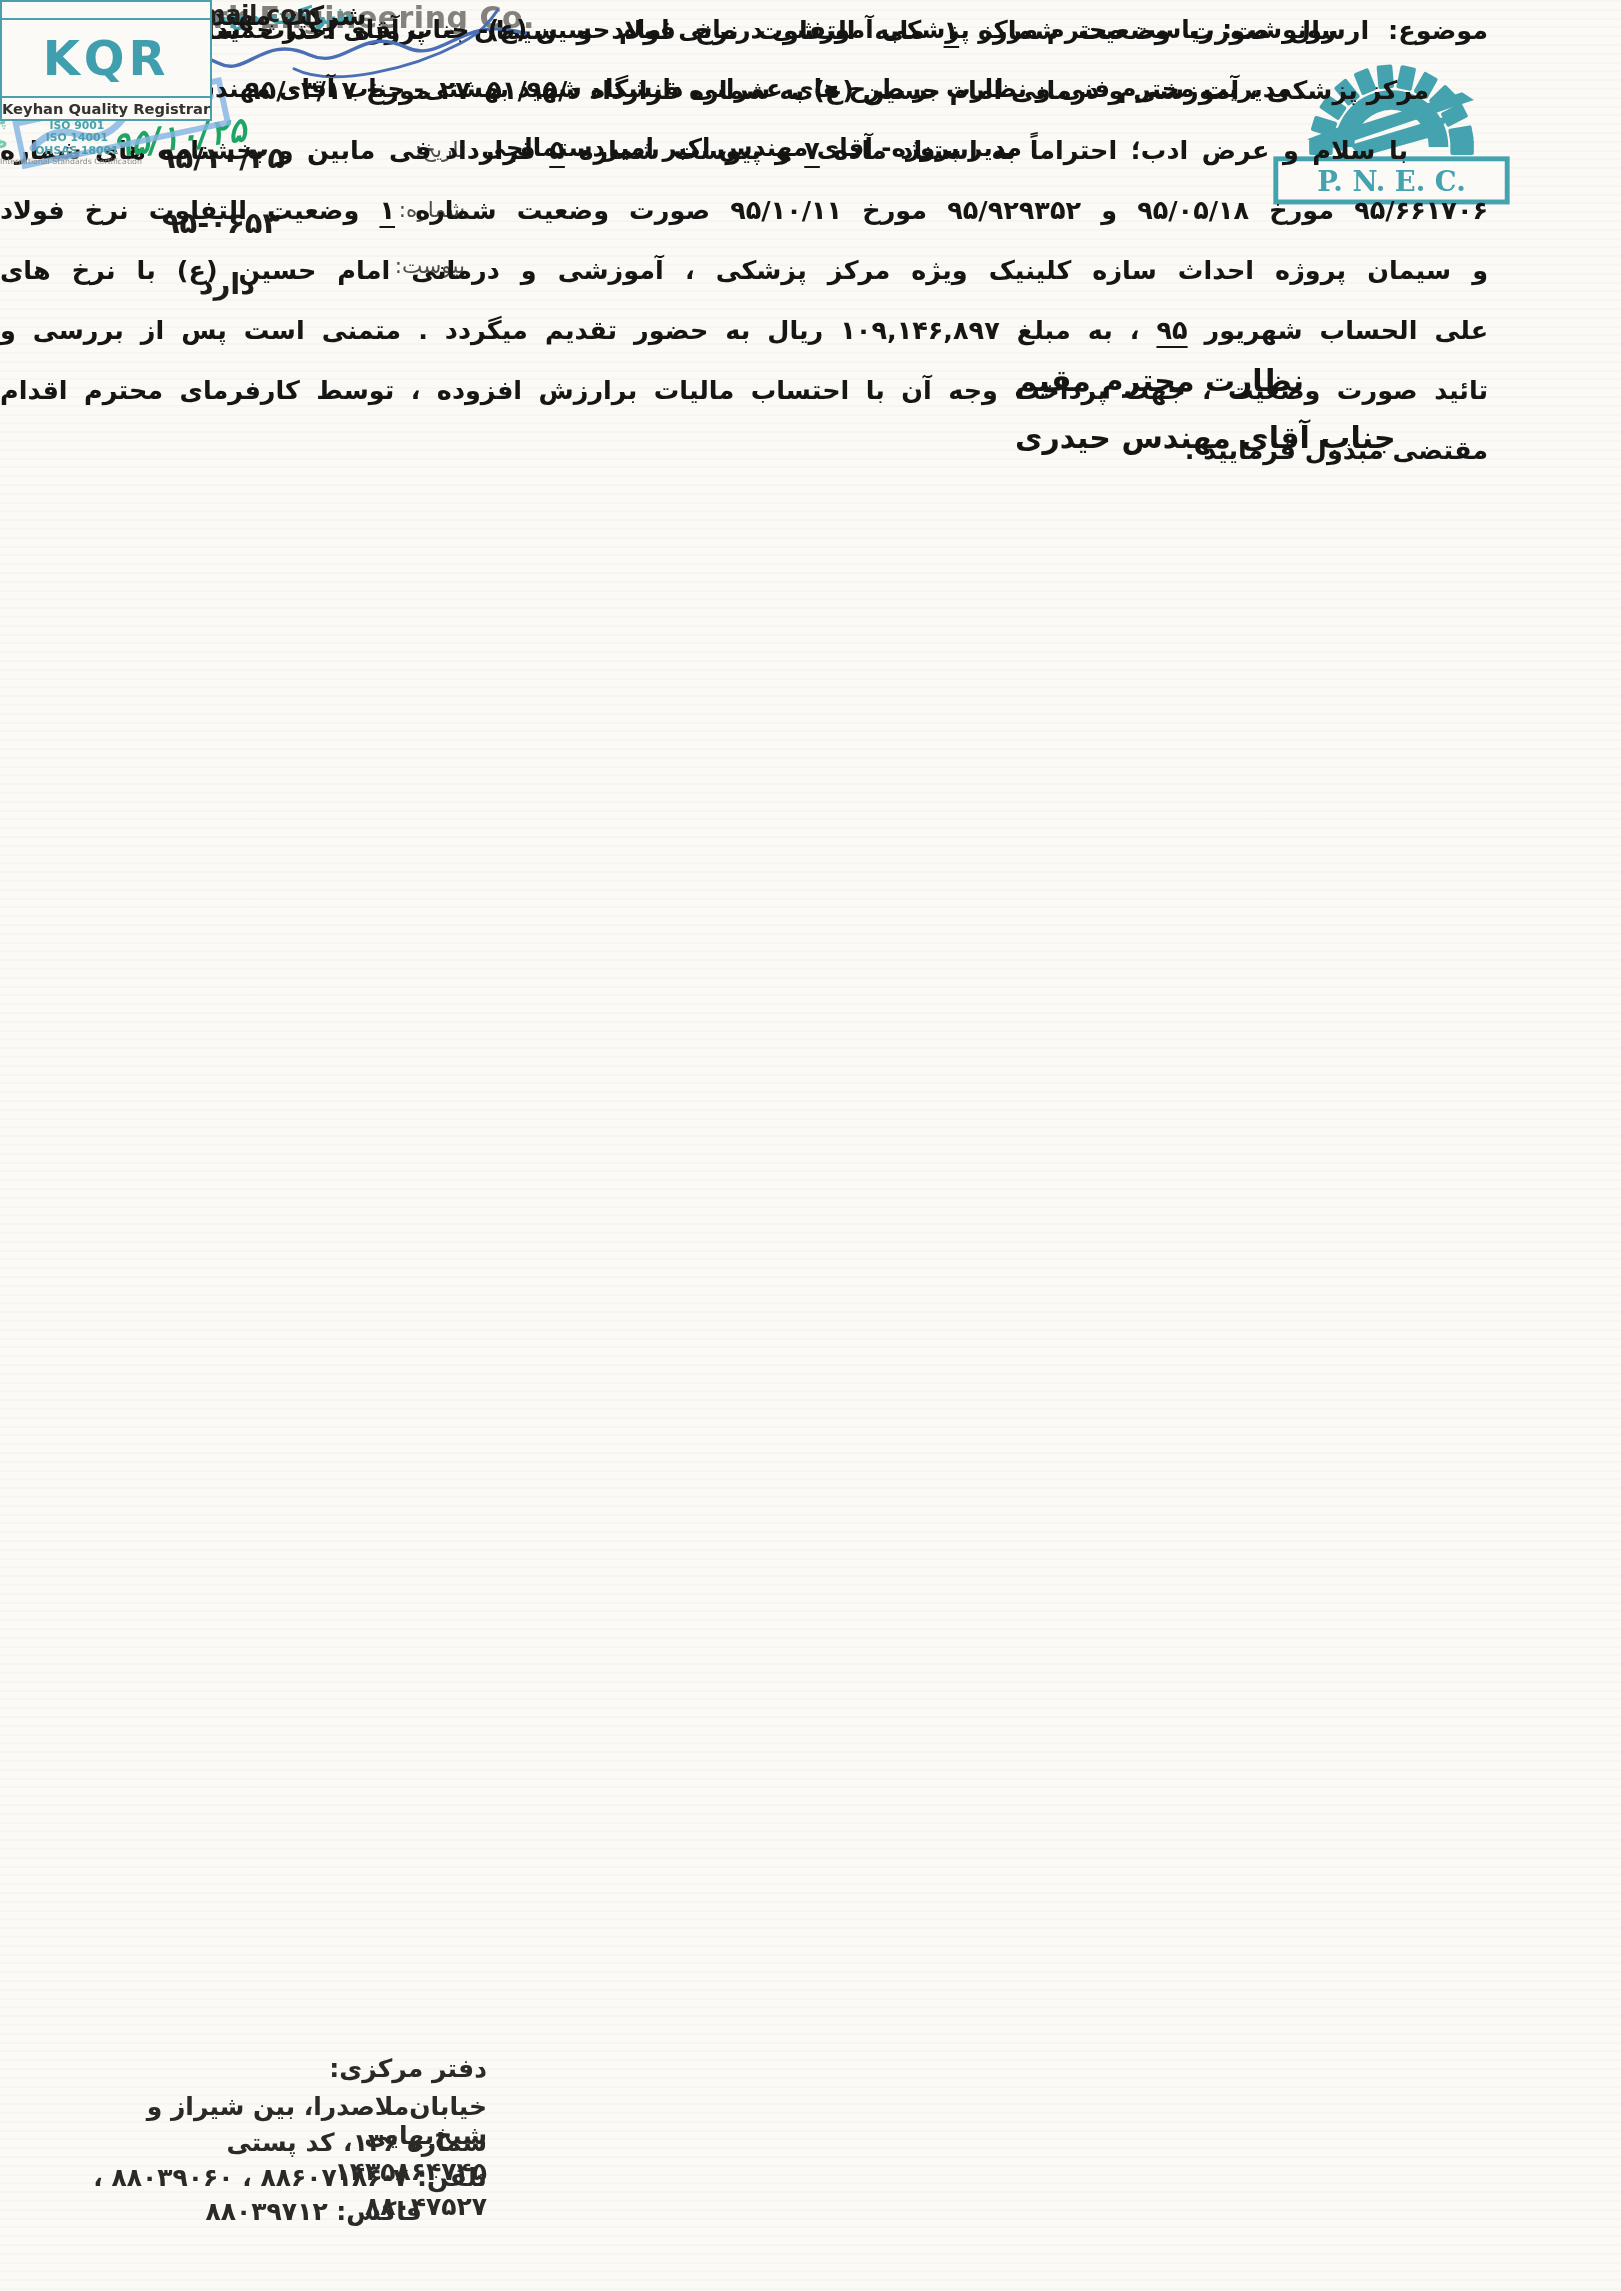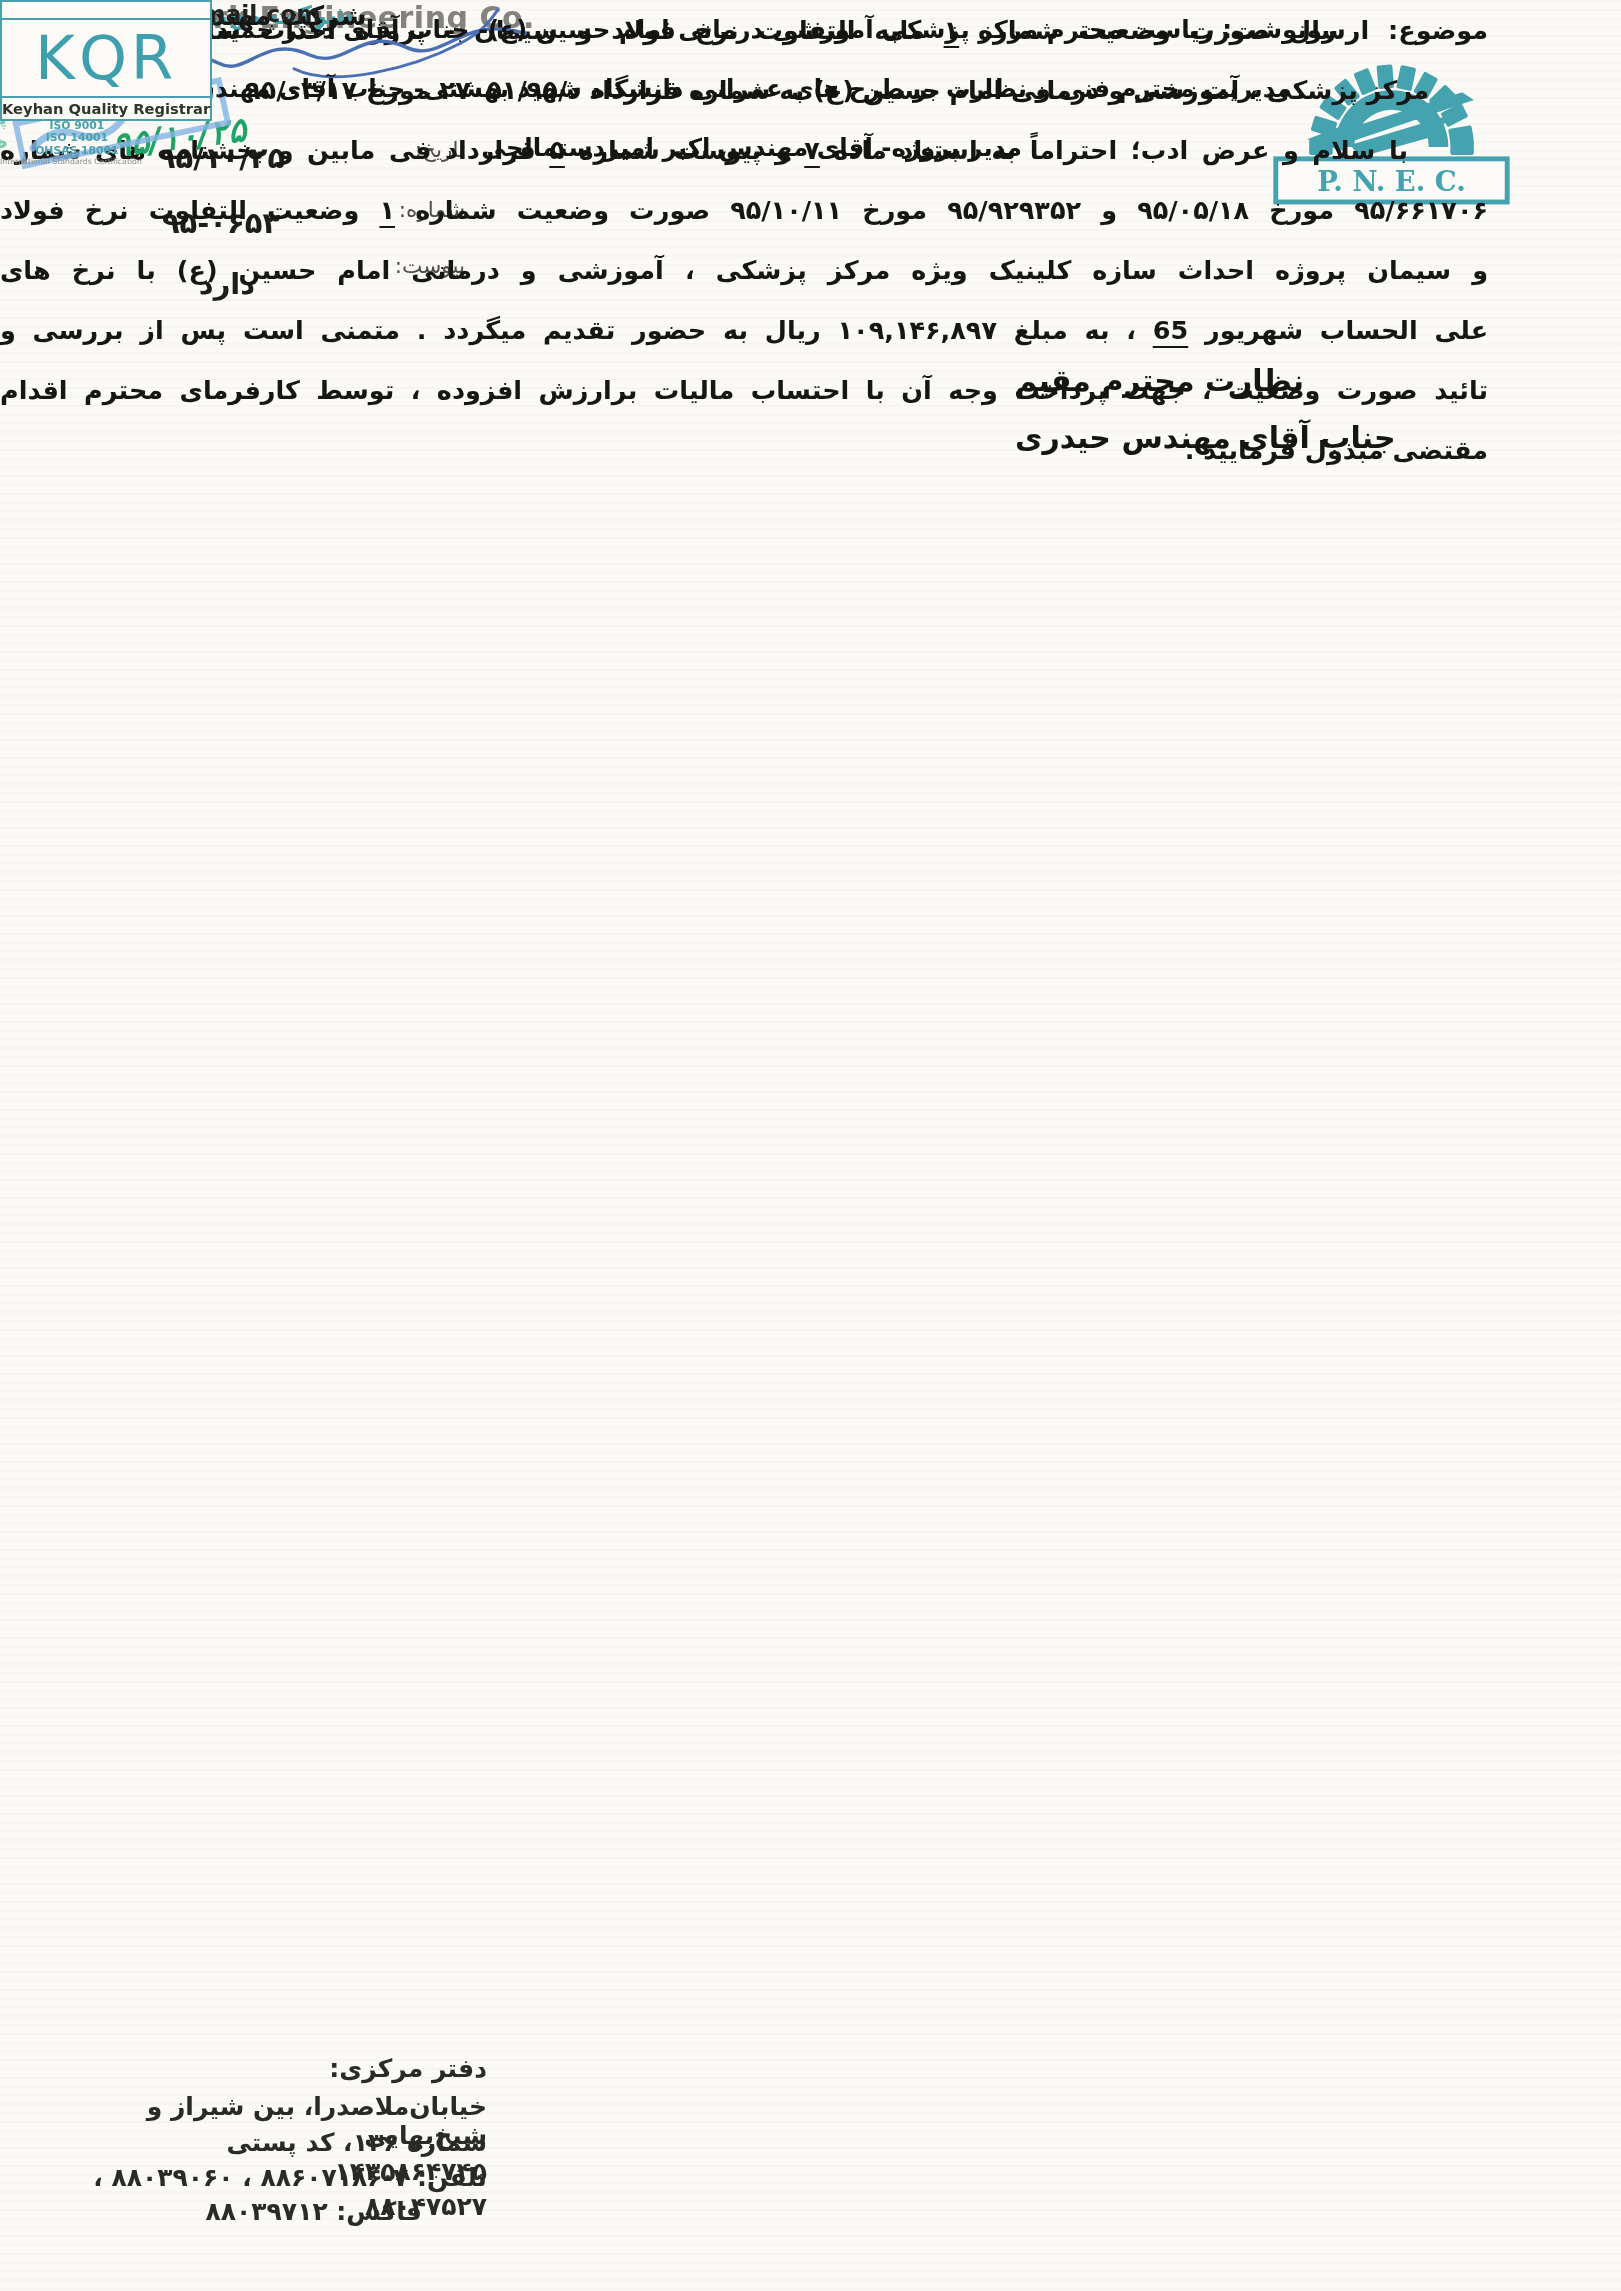--- a/index.html
+++ b/index.html
@@ -81,21 +81,21 @@
   .ims{left:516;top:2064;width:94;}
   .ims .box{border:2px solid #63abb6;padding:2.9px;background:#fbfaf6;}
   .ims .inner{background:#4aa0ac;height:106px;position:relative;}
   .ims .txt{position:absolute;top:27.4px;left:0;right:0;text-align:center;color:#fff;font-family:"DejaVu Serif",serif;font-weight:700;font-size:26.5px;letter-spacing:1px;}
   .ims .chk{position:absolute;top:39px;left:15.7px;color:#fff;font-size:43px;font-weight:700;transform:rotate(-6deg);}
   .ims .iso{margin-top:3.9px;text-align:center;font-size:10.8px;line-height:12.7px;font-weight:700;color:#4aa0ac;padding-left:12px;}
   .ims .cert{text-align:center;font-size:7.8px;color:#8a8a86;line-height:8.8px;}
 
   .kqr{left:622;top:2086;width:214;height:136;border:2.9px solid #4aa0ac;background:#fbfaf6;}
   .kqr .topstrip{height:15.7px;border-bottom:2.9px solid #4aa0ac;}
-  .kqr .letters{text-align:center;font-size:61px;line-height:76px;font-weight:400;color:#3f9fae;letter-spacing:3.9px;font-family:"DejaVu Sans",sans-serif;}
+  .kqr .letters{text-align:center;font-size:48px;line-height:76px;font-weight:700;color:#3f9fae;letter-spacing:3.9px;font-family:"DejaVu Sans",sans-serif;}
   .kqr .band{border-top:2.9px solid #4aa0ac;text-align:center;font-size:14.7px;font-weight:700;color:#33332f;line-height:21.6px;}
 
   .jas{left:850;top:2060;width:130;}
   .jas .title{font-size:24.5px;font-weight:700;color:#3f9fae;letter-spacing:1px;}
   .jas .box{margin-top:5.9px;width:110px;height:116px;border:2px dashed #6fb3bd;position:relative;}
   .jas .c{position:absolute;top:-2px;left:7.8px;font-size:102px;line-height:116px;font-weight:700;color:#3f9fae;}
   .jas .vline{position:absolute;top:-11.8px;bottom:-11.8px;left:53px;border-left:2px dashed #6fb3bd;}
   .jas .hline{position:absolute;top:55px;left:43px;width:90px;height:3.9px;background:#3f9fae;}
   .jas .reg{position:absolute;right:-9.8px;bottom:-7.8px;font-size:11.8px;color:#3f9fae;}
 </style>
@@ -157,21 +157,21 @@
 
   <div class="abs fa rcpt" style="left:1015px;top:363px;">نظارت محترم مقیم</div>
   <div class="abs fa rcpt" style="left:1015px;top:420px;">جناب آقای مهندس حیدری</div>
 
   <div class="abs letter">
     <div class="ln"><span>موضوع:  ارسال صورت وضعیت شماره </span><span class="u">۱</span><span> مابه التفاوت نرخ فولاد و سیمان - پروژه احداث سازه کلینیک ویژه</span></div>
     <div class="ln center">مرکز پزشکی ، آموزشی و درمانی امام حسین (ع) به شماره قرارداد ⁦۲۷۰۵۱/د/۹۵⁩ مورخ ۹۵/۰۳/۱۷</div>
     <div class="ln indent"><span>با سلام و عرض ادب؛ احتراماً به استناد ماده </span><span class="u">۷</span><span> و پیوست شماره </span><span class="u">۵</span><span> قرارداد فی مابین و بخشنامه های شماره</span></div>
     <div class="ln"><span>۹۵/۶۶۱۷۰۶ مورخ ۹۵/۰۵/۱۸ و ۹۵/۹۲۹۳۵۲ مورخ ۹۵/۱۰/۱۱ صورت وضعیت شماره </span><span class="u">۱</span><span> وضعیت التفاوت نرخ فولاد</span></div>
     <div class="ln"><span>و سیمان پروژه احداث سازه کلینیک ویژه مرکز پزشکی ، آموزشی و درمانی امام حسین (ع)  با نرخ های</span></div>
-    <div class="ln"><span>علی الحساب شهریور </span><span class="u">65</span><span> ، به مبلغ ⁦۱۰۹,۱۴۶,۸۹۷⁩ ریال به حضور تقدیم میگردد . متمنی است پس از بررسی و</span></div>
+    <div class="ln"><span>علی الحساب شهریور </span><span class="u">۹۵</span><span> ، به مبلغ ⁦۱۰۹,۱۴۶,۸۹۷⁩ ریال به حضور تقدیم میگردد . متمنی است پس از بررسی و</span></div>
     <div class="ln"><span>تائید صورت وضعیت ، جهت پرداخت وجه آن با احتساب مالیات برارزش افزوده ، توسط کارفرمای محترم اقدام</span></div>
     <div class="ln endline"><span>مقتضی مبذول فرمایید .</span></div>
   </div>
 
   <div class="abs gstamp">
     <div class="f1">ورود به دفتر شرکت پایاب طرح</div>
     <div class="f2">(دبیرخانه مرکزی)</div>
     <div class="lab1">شماره:</div>
 
     <div class="lab2">تاریخ:</div>

